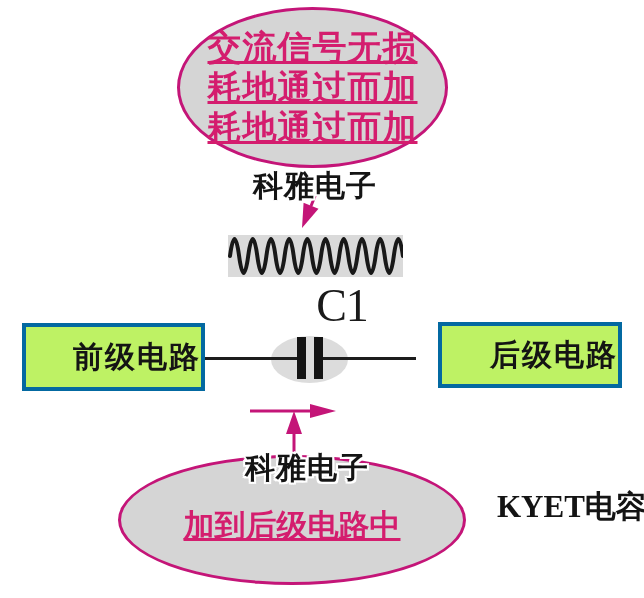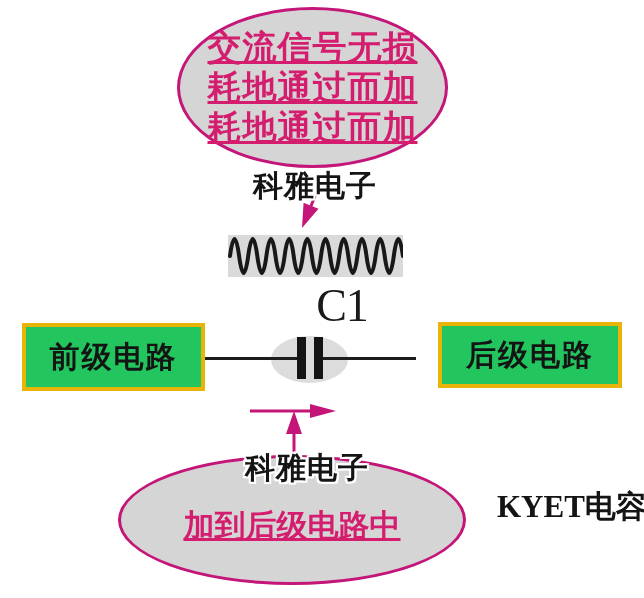--- a/index.html
+++ b/index.html
@@ -95,26 +95,26 @@
     font-size: 46px; line-height: 46px;
     color: #1a1a1a;
     letter-spacing: -1px;
     z-index: 2;
     margin-left: 28px;
   }
 
   
   .cbox {
     position: absolute;
-    background: #22c55e;
-    border: 4px solid #eab308;
+    background: #bef264;
+    border: 4px solid #0369a1;
     box-sizing: border-box;
     display: flex;
     align-items: center;
-    justify-content: center;
+    justify-content: flex-end;
     font-size: 30px;
     font-weight: 600;
     letter-spacing: 2px;
     color: #141414;
     z-index: 2;
   }
   .cbox.left  { left: 22px;  top: 323px; width: 183px; height: 68px; }
   .cbox.right { left: 438px; top: 322px; width: 184px; height: 66px; }
 
   .arrow-svg { position: absolute; z-index: 2; }

